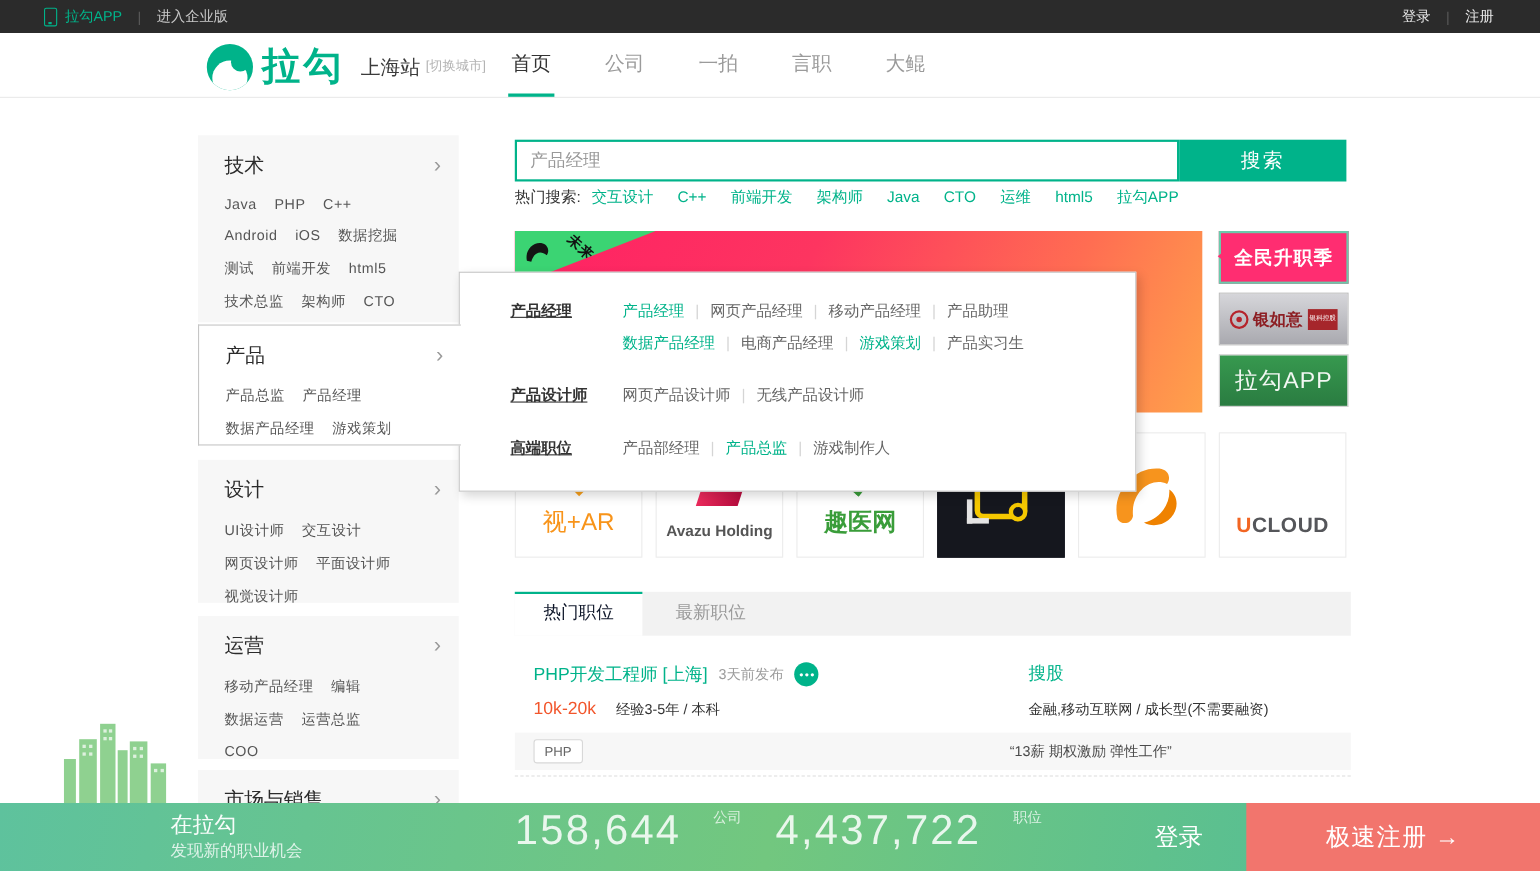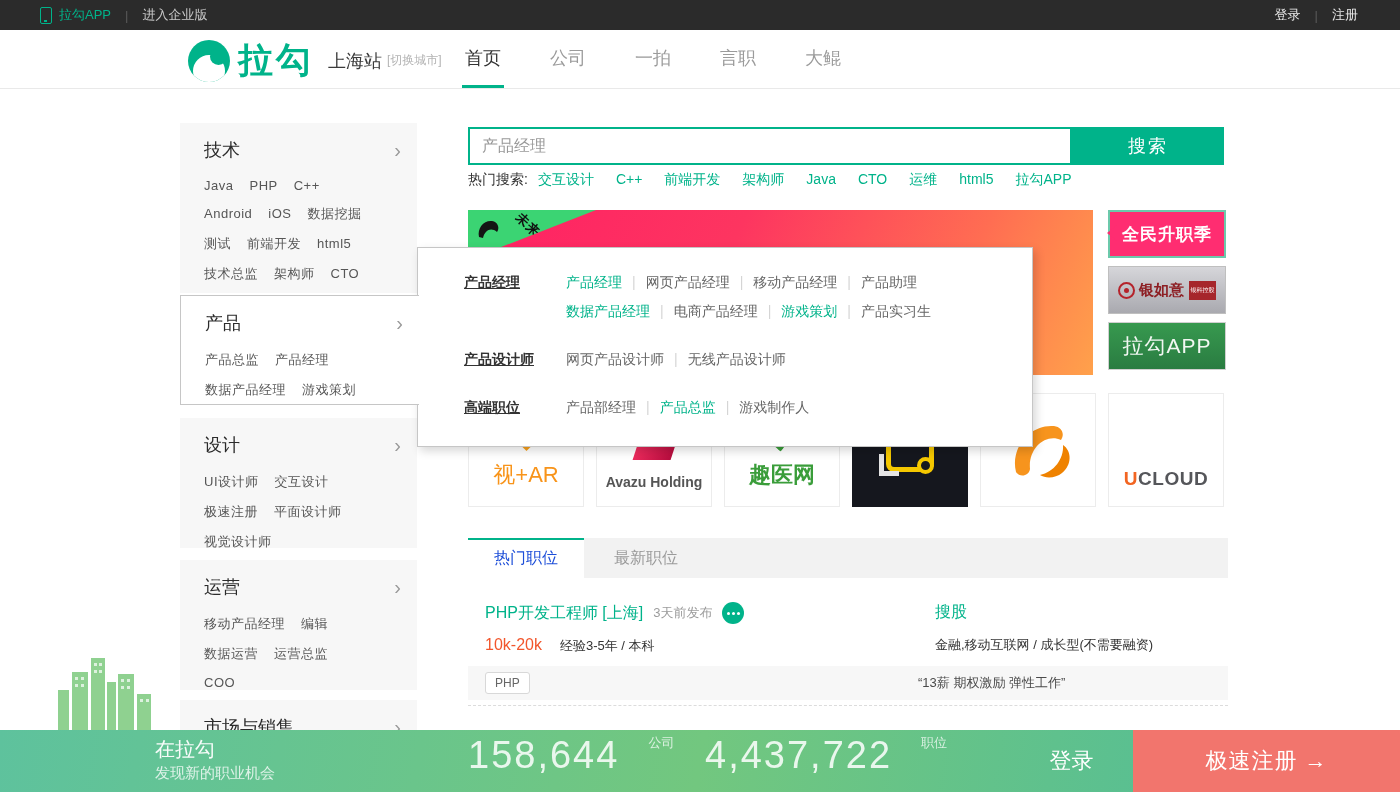--- a/index.html
+++ b/index.html
@@ -103,21 +103,21 @@
   .lq-mark::before{content:'';position:absolute;left:-12px;bottom:-9px;width:15px;height:17px;
                    border-left:5px solid #e4e4e4;border-bottom:5px solid #e4e4e4;}
   .lq-mark::after{content:'';position:absolute;right:-5px;bottom:-7px;width:9px;height:9px;
                   border:4px solid #f5c800;border-radius:50%;background:#15171e;}
   .tile-swirl{justify-content:center;padding-bottom:0;}
   .c6-text{font-size:19px;font-weight:bold;color:#55565a;letter-spacing:.5px;}
   .c6-text .u{color:#f26522;}
   
   .tabbar{position:absolute;left:468px;top:538px;width:760px;height:40px;background:#f2f2f2;display:flex;z-index:4;}
   .tab-active{width:116px;text-align:center;font-size:16px;background:#fff;border-top:2px solid #00b38a;
-              line-height:36px;color:#1d4ed8;box-sizing:border-box;cursor:pointer;}
+              line-height:36px;color:#0f172a;box-sizing:border-box;cursor:pointer;}
   .tab-inactive{font-size:16px;color:#9b9b9b;line-height:40px;margin-left:30px;cursor:pointer;}
   .job{position:absolute;left:468px;top:578px;width:760px;height:128px;background:#fff;
        border-bottom:1px dashed #dcdcdc;z-index:4;box-sizing:border-box;}
   .job-title-row{position:absolute;left:17px;top:24px;display:flex;align-items:center;}
   .job-title{color:#00b38a;font-size:16px;cursor:pointer;}
   .job-posted{color:#9c9c9c;font-size:13px;margin-left:10px;}
   .chat-icon{width:22px;height:22px;background:#00b38a;border-radius:50%;position:relative;margin-left:10px;cursor:pointer;}
   .chat-icon::after{content:'';position:absolute;left:5px;top:10px;width:3px;height:3px;border-radius:50%;
                     background:#fff;box-shadow:5px 0 0 #fff,10px 0 0 #fff;}
   .job-mid-row{position:absolute;left:17px;top:58px;display:flex;align-items:baseline;}
@@ -215,21 +215,21 @@
         </div>
         <div class="cat-row"><span>产品总监</span><span>产品经理</span></div>
         <div class="cat-row"><span>数据产品经理</span><span>游戏策划</span></div>
       </div>
       <div class="side-card sc2">
         <div class="cat-head">
           <span class="cat-name">设计</span>
           <span class="chevron">›</span>
         </div>
         <div class="cat-row"><span>UI设计师</span><span>交互设计</span></div>
-        <div class="cat-row"><span>极速注册</span><span>平面设计师</span></div>
+        <div class="cat-row"><span>网页设计师</span><span>平面设计师</span></div>
         <div class="cat-row"><span>视觉设计师</span></div>
       </div>
       <div class="side-card sc3">
         <div class="cat-head">
           <span class="cat-name">运营</span>
           <span class="chevron">›</span>
         </div>
         <div class="cat-row"><span>移动产品经理</span><span>编辑</span></div>
         <div class="cat-row"><span>数据运营</span><span>运营总监</span></div>
         <div class="cat-row"><span>COO</span></div>

